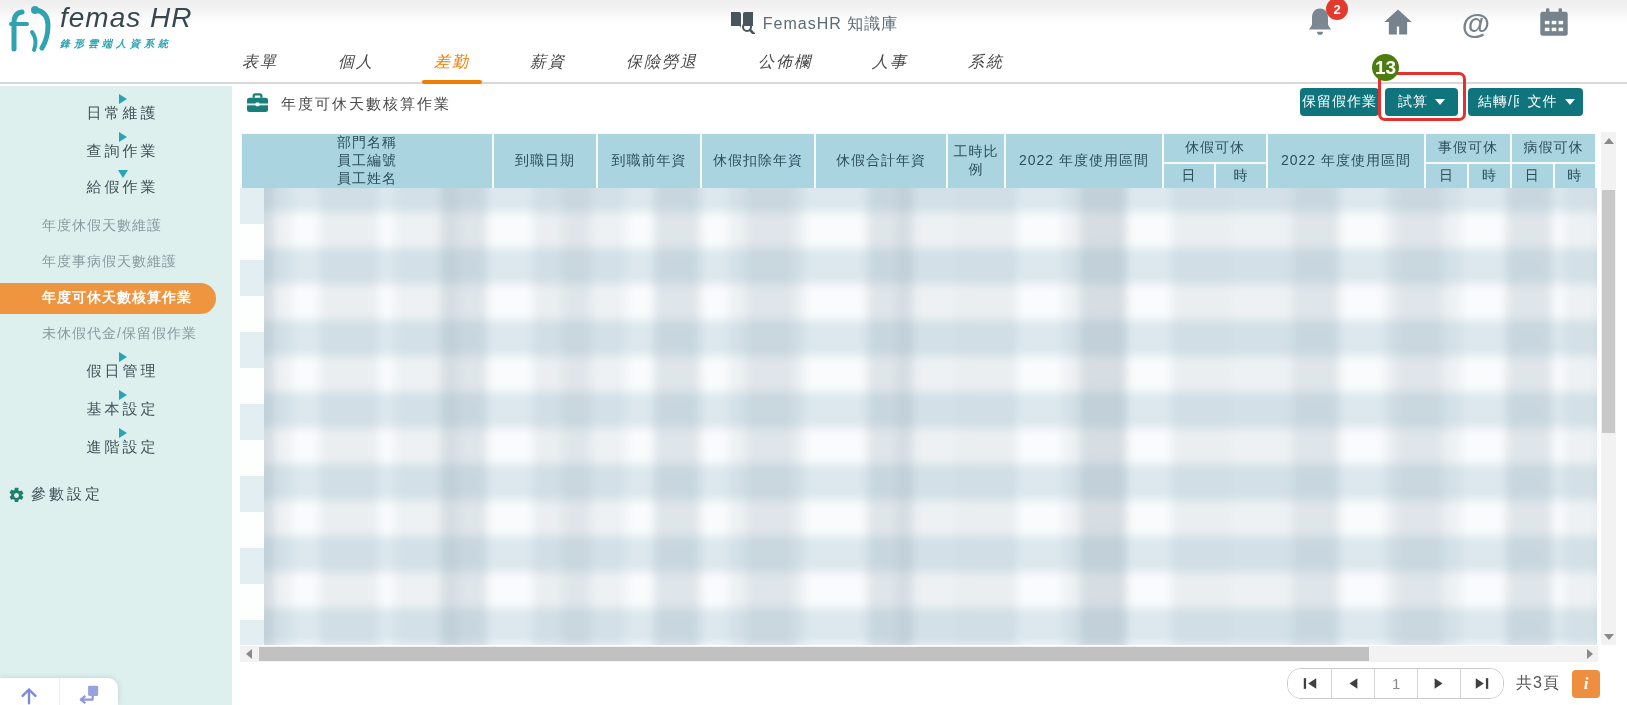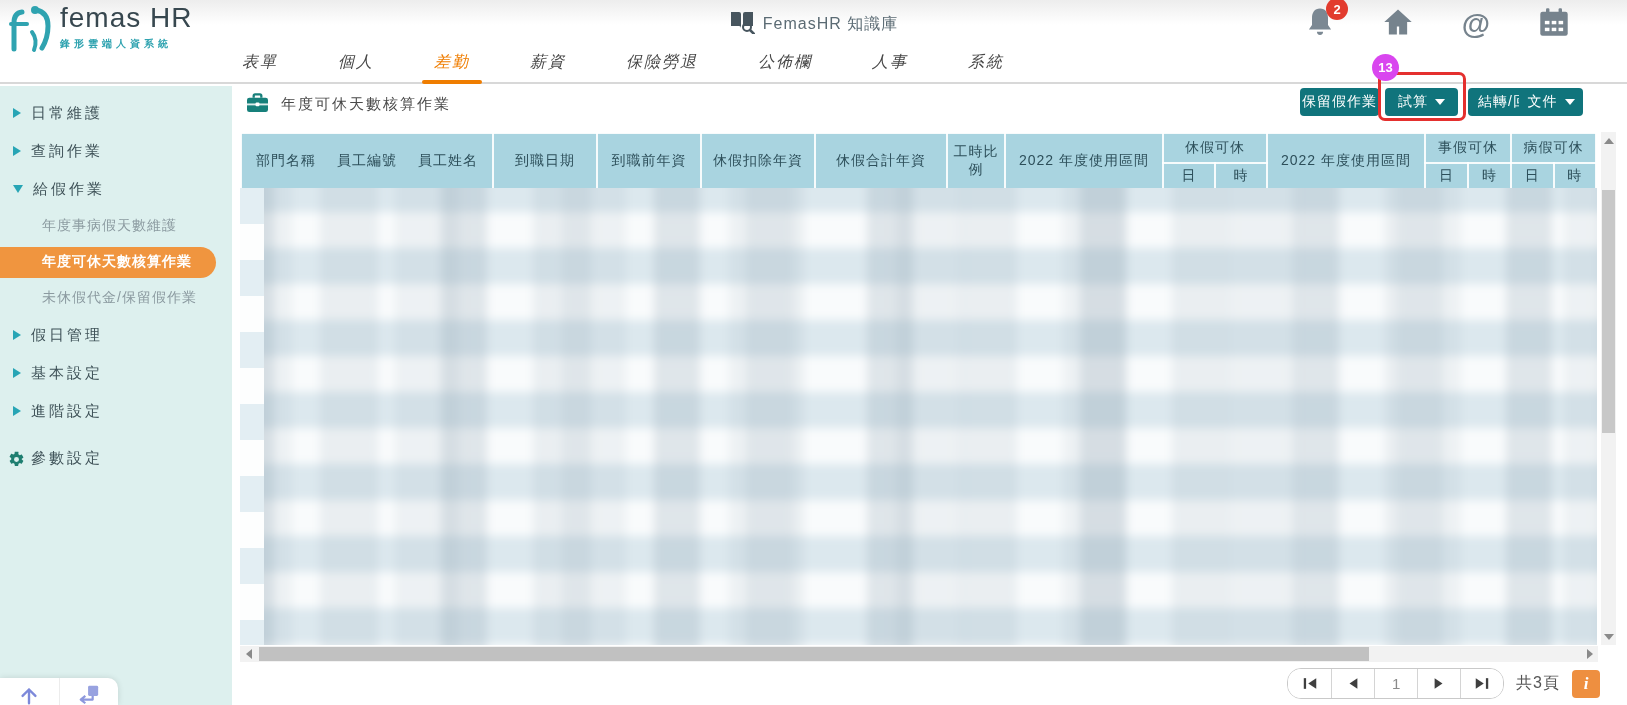--- a/index.html
+++ b/index.html
@@ -4,42 +4,42 @@
 <style>
   * { margin:0; padding:0; box-sizing:border-box; }
   html,body { background:#fff; }
   body { font-family:"Liberation Sans", sans-serif; }
   .page { position:relative; width:1627px; height:705px; overflow:hidden; background:#fff; }
 
   
   .topbar { position:absolute; left:0; top:0; width:1627px; height:84px;
             background:linear-gradient(#ededed, #ffffff 30%); border-bottom:2px solid #d8d8d8; z-index:2; }
   .logo { position:absolute; left:8px; top:2px; display:flex; align-items:flex-start; }
-  .logo-text-block { margin-left:6px; }
+  .logo-text-block { margin-left:6px;font-style:italic; }
   .logo-title { font-size:28px; color:#37474f; letter-spacing:1px; font-weight:500; }
   .logo-sub { font-size:10px; color:#2fa3b0; letter-spacing:4px; margin-top:3px; font-weight:bold; }
 
   .kb { position:absolute; left:0; right:0; top:10px; display:flex; justify-content:center; align-items:center; gap:8px; }
   .kb-label { font-size:16px; color:#5b6b74; letter-spacing:1px; }
 
   .top-icons { position:absolute; right:55px; top:6px; display:flex; align-items:center; gap:42px; }
   .icon-btn { position:relative; width:36px; height:36px; display:flex; align-items:center; justify-content:center; cursor:pointer; }
   .badge { position:absolute; top:-8px; right:-10px; min-width:22px; height:22px; border-radius:11px;
            background:#e23b2e; color:#fff; font-size:13px; display:flex; align-items:center; justify-content:center; font-weight:bold; }
   .at-glyph { font-size:29px; color:#76838d; font-weight:bold; }
 
   
   .main-nav { position:absolute; left:240px; bottom:0; height:40px; display:flex; gap:56px; align-items:center; z-index:3; }
   .nav-item { position:relative; font-size:16px; color:#474747; letter-spacing:2px; cursor:pointer; padding:0 2px; height:40px; display:flex; align-items:center;font-style:italic; }
   .nav-item.active { color:#ef7d00; }
   .nav-item.active::after { content:""; position:absolute; left:-10px; right:-10px; bottom:-2px; height:4px; background:#ef7d00; border-radius:2px; }
 
   
   .sidebar { position:absolute; left:0; top:86px; width:232px; height:619px; background:#ddf0ee; padding-top:8px; }
-  .side-group { height:38px; display:flex; align-items:center; gap:10px; padding-left:13px; cursor:pointer; }
+  .side-group { height:38px; display:flex; align-items:center; gap:0; padding-left:13px; cursor:pointer;flex-direction:column; }
   .side-group .lbl { font-size:15px; color:#3f5258; letter-spacing:3px; font-weight:500; }
   .tri-right { width:0; height:0; border-left:8px solid #27a5b5; border-top:5px solid transparent; border-bottom:5px solid transparent; }
   .tri-down  { width:0; height:0; border-top:8px solid #27a5b5; border-left:5px solid transparent; border-right:5px solid transparent; }
   .side-sub { height:36px; display:flex; align-items:center; cursor:pointer; }
   .side-sub .lbl { font-size:14px; color:#8b9aa0; letter-spacing:1px; padding-left:42px; }
   .side-sub.active { padding:0; }
   .side-sub.active .pill { width:216px; height:31px; background:#f0953f; border-radius:0 16px 16px 0; display:flex; align-items:center; }
   .side-sub.active .lbl { color:#fff; font-weight:bold; }
   .side-gear { height:38px; display:flex; align-items:flex-end; gap:6px; padding-left:8px; cursor:pointer; }
   .side-gear .lbl { font-size:15px; color:#3f5258; letter-spacing:3px; font-weight:500; }
@@ -53,31 +53,31 @@
   .title-row { position:absolute; left:246px; top:92px; display:flex; align-items:center; gap:12px; }
   .page-title { font-size:15px; color:#4a4a4a; letter-spacing:2px; }
 
   .btn { position:absolute; top:88px; height:28px; background:#10747c; color:#fff; font-size:14px;
          border:none; border-radius:4px; display:flex; align-items:center; justify-content:center; gap:7px;
          cursor:pointer; letter-spacing:1px; font-family:"Liberation Sans", sans-serif; }
   .caret { width:0; height:0; border-top:6px solid #fff; border-left:5px solid transparent; border-right:5px solid transparent; }
   .annotation-box { position:absolute; left:1378px; top:72px; width:88px; height:49px;
                     border:3px solid #e4302e; border-radius:7px; z-index:4; pointer-events:none; }
   .step-badge { position:absolute; left:1372px; top:54px; width:27px; height:27px; border-radius:50%;
-                background:#d946ef; color:#fff; font-size:13px; font-weight:bold; display:flex;
+                background:#4d7c0f; color:#fff; font-size:19px; font-weight:bold; display:flex;
                 align-items:center; justify-content:center; z-index:5; }
 
   
   .grid-header { position:absolute; left:240px; top:132px; width:1357px; }
   .grid-header table { width:1357px; border-collapse:collapse; table-layout:fixed; }
   .grid-header th { background:#a9d4e0; color:#2d4f5a; font-size:14px; font-weight:500; letter-spacing:1px;
                     border:2px solid rgba(255,255,255,.9); padding:0; }
   .grid-header tr:first-child th { height:30px; }
   .grid-header tr:last-child th { height:26px; }
-  .first-group { display:flex; justify-content:space-between; padding:0 14px; }
+  .first-group { display:flex; justify-content:space-between; padding:0 14px;flex-direction:column; }
 
   .body-wrap { position:absolute; left:240px; top:188px; width:1357px; height:457px; overflow:hidden; }
   .body-blur { position:absolute; left:-12px; top:-12px; right:-12px; bottom:-12px;
     background:
       repeating-linear-gradient(90deg, rgba(130,152,168,.22) 0 46px, rgba(130,152,168,0) 46px 92px, rgba(130,152,168,.13) 92px 150px, rgba(130,152,168,0) 150px 213px),
       repeating-linear-gradient(90deg, rgba(130,152,168,.10) 0 64px, rgba(130,152,168,0) 64px 167px),
       repeating-linear-gradient(180deg, #dce8ee 0 36px, #f9fbfc 36px 72px);
     filter:blur(5px); }
   .body-left { position:absolute; left:0; top:0; width:24px; height:100%;
                background:repeating-linear-gradient(180deg, #e3eef3 0 36px, #fdfefe 36px 72px); }
@@ -209,20 +209,23 @@
         <span class="tri-right"></span>
         <span class="lbl">日常維護</span>
       </div>
       <div class="side-group">
         <span class="tri-right"></span>
         <span class="lbl">查詢作業</span>
       </div>
       <div class="side-group">
         <span class="tri-down"></span>
         <span class="lbl">給假作業</span>
+      </div>
+      <div class="side-sub">
+        <span class="lbl">年度休假天數維護</span>
       </div>
       <div class="side-sub">
         <span class="lbl">年度事病假天數維護</span>
       </div>
       <div class="side-sub active">
         <span class="pill">
           <span class="lbl">年度可休天數核算作業</span>
         </span>
       </div>
       <div class="side-sub">

